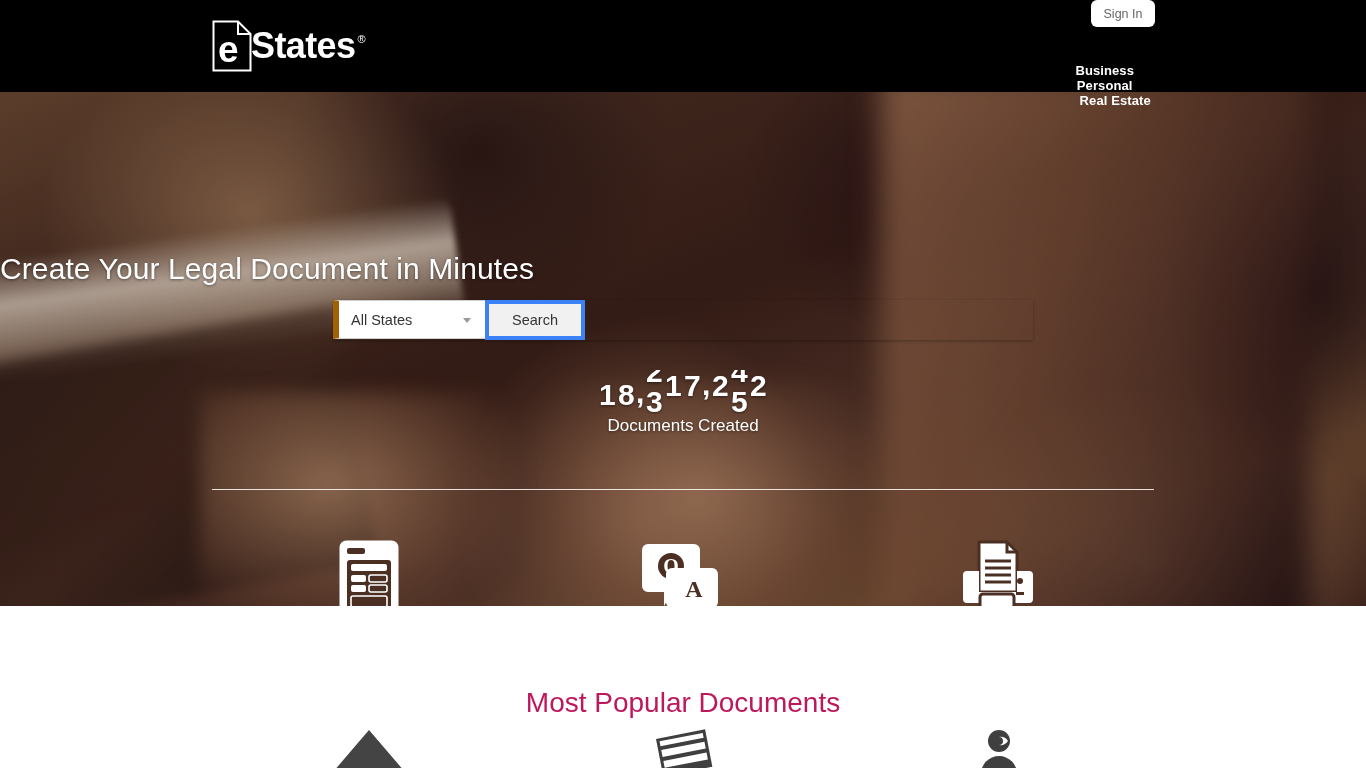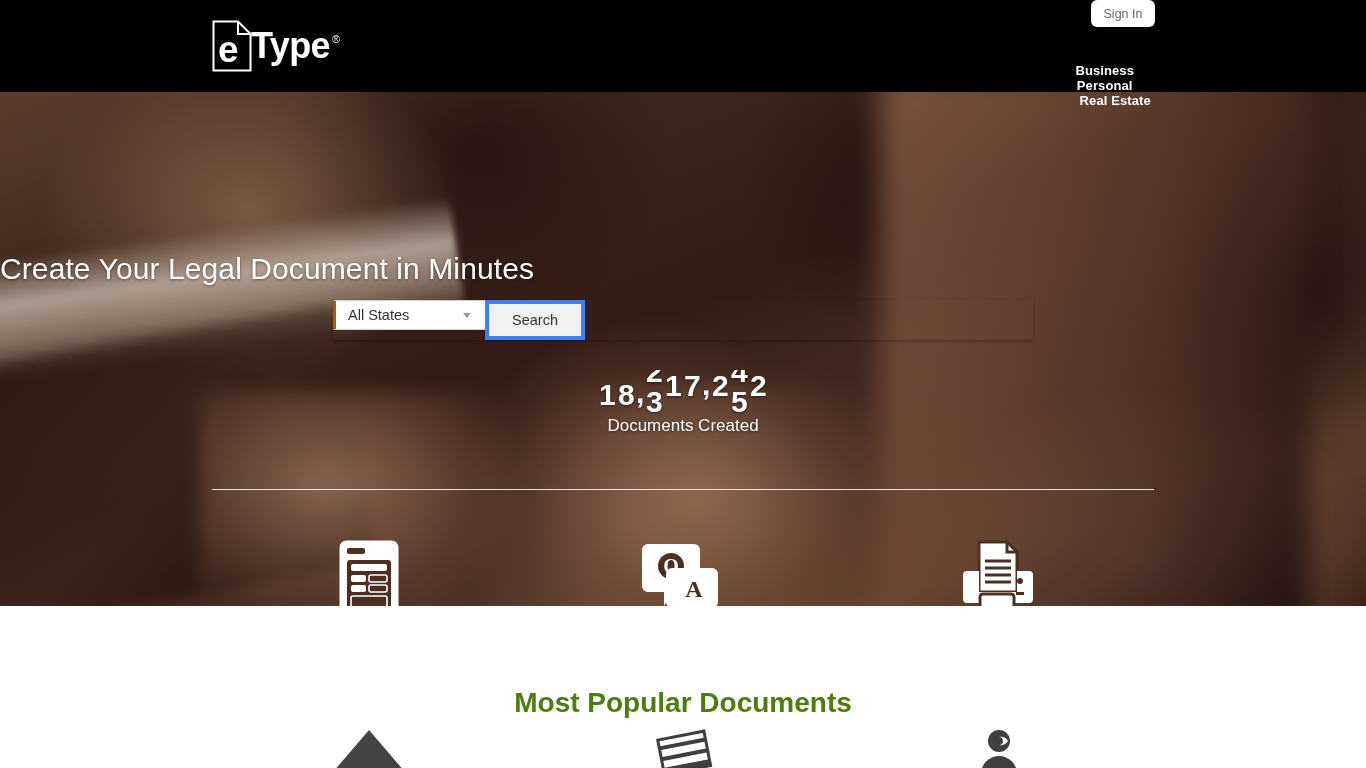--- a/index.html
+++ b/index.html
@@ -162,24 +162,24 @@
     background: #ffffff;
     font-size: 14.5px;
     color: #333;
     padding: 0 10px;
     outline: none;
     font-family: "Liberation Sans", sans-serif;
   }
   .search-input::placeholder { color: #9b9b9b; }
   .state-select {
     position: relative;
-    width: 152px; height: 30px;
+    width: 152px; height: 39px;
     background: #ffffff;
     border: 1px solid #cfcfcf;
-    border-left: 3px solid #a16207;
+    border-left: 6px solid #a16207;
     border-right: none;
     display: flex; align-items: center;
     padding-left: 12px;
     font-size: 14.5px; color: #333;
     cursor: pointer;
   }
   .caret {
     position: absolute; right: 14px; top: 50%;
     margin-top: -2px;
     width: 0; height: 0;
@@ -257,21 +257,21 @@
 
   
   .popular {
     position: absolute; top: 606px; left: 0;
     width: 1366px; height: 162px;
     background: #ffffff;
   }
   .popular-title {
     position: absolute; top: 58px; left: 0; width: 1366px;
     text-align: center;
-    font-size: 28px; color: #4d7c0f; font-weight: bold;
+    font-size: 28px; color: #be185d; font-weight: normal;
   }
   .popular-row {
     position: absolute; top: 120px; left: 212px;
     width: 942px;
     display: flex;
   }
   .pop-item {
     width: 314px;
     display: flex; justify-content: center;
     overflow: hidden;
@@ -284,21 +284,21 @@
 <div class="site-header">
 
   <div class="logo-wrap">
     <div class="logo-doc">
       <svg width="40" height="52" viewBox="0 0 40 52">
         <path d="M1.5 1.5 H26 L38.5 14 V50.5 H1.5 Z" fill="none" stroke="#ffffff" stroke-width="2"></path>
         <path d="M26 1.5 V14 H38.5" fill="none" stroke="#ffffff" stroke-width="2"></path>
       </svg>
       <span class="logo-e">e</span>
     </div>
-    <span class="logo-forms">Type</span>
+    <span class="logo-forms">States</span>
     <span class="logo-reg">®</span>
   </div>
 
   <div class="signin-btn">
     <span>Sign In</span>
   </div>
 
   <nav class="main-nav">
     <div class="nav-item">Business</div>
     <div class="nav-item">Personal</div>

